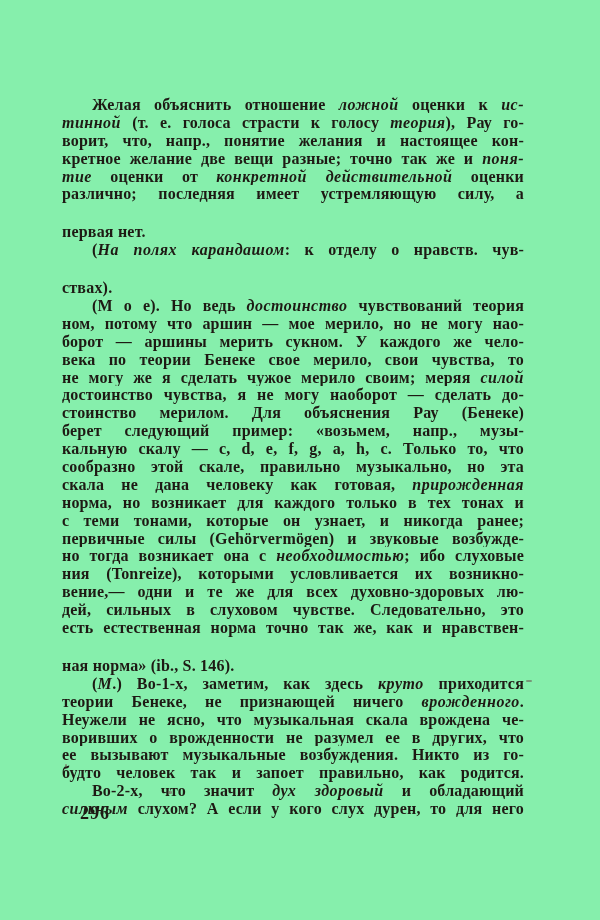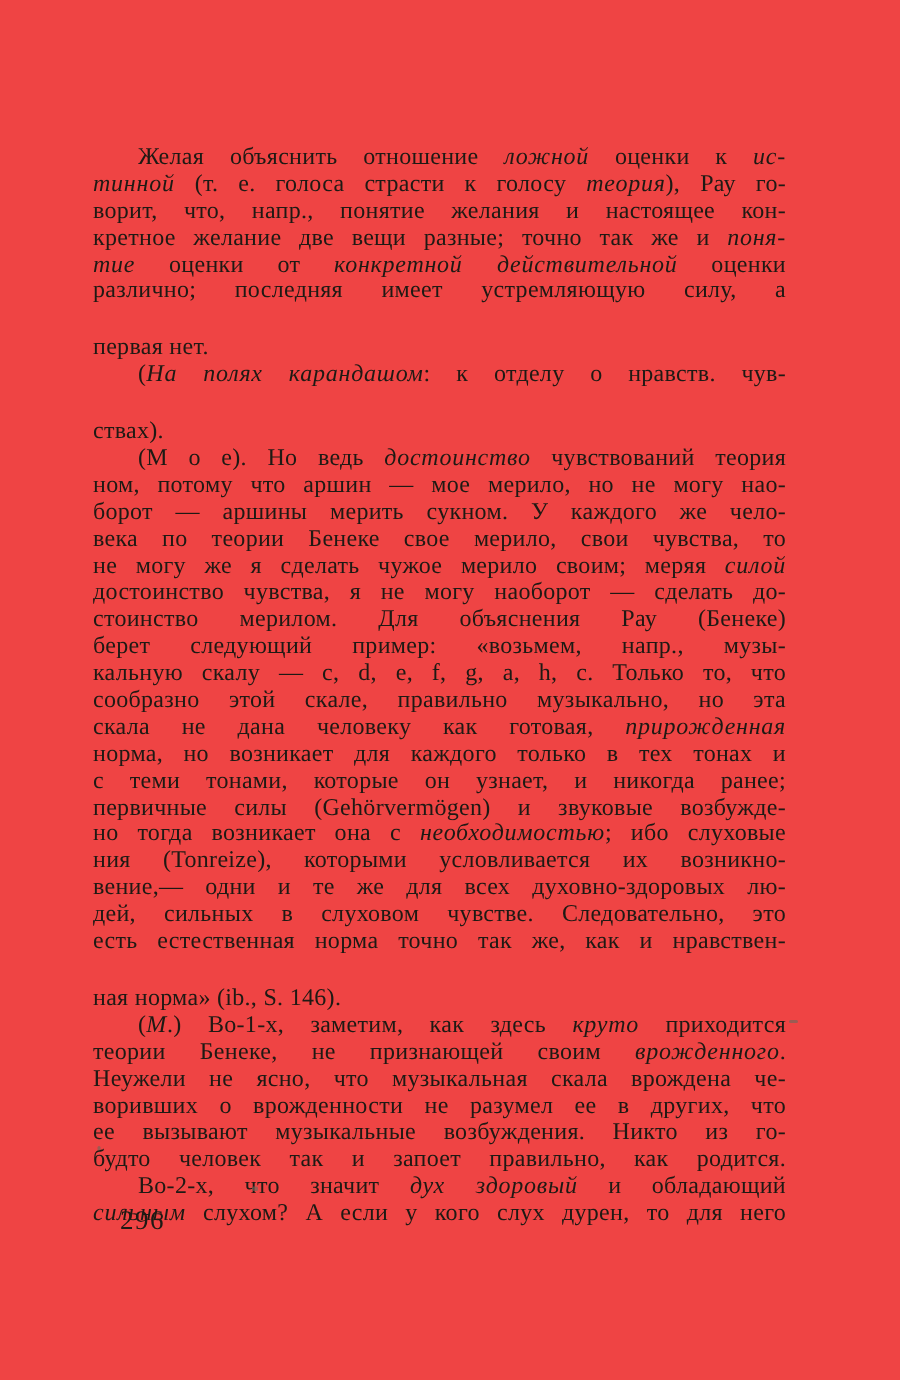--- a/index.html
+++ b/index.html
@@ -48,21 +48,21 @@
   .speck {
     position: absolute;
     background: #6e685c;
     opacity: 0.65;
     border-radius: 1px;
   }
 </style>
 </head>
 <body>
 
-<div class="page" style="background: #ef4444;">
+<div class="page" style="background: #86efac; font-weight: bold;">
   <div class="page-text" id="page-text" style="color: rgb(30, 26, 20);">
       <div class="line indent"><span>Желая объяснить отношение </span><em>ложной</em><span> оценки к </span><em>ис-</em></div>
       <div class="line"><em>тинной</em><span> (т. е. голоса страсти к голосу </span><em>теория</em><span>), Рау го-</span></div>
       <div class="line"><span>ворит, что, напр., понятие желания и настоящее кон-</span></div>
       <div class="line"><span>кретное желание две вещи разные; точно так же и </span><em>поня-</em></div>
       <div class="line"><em>тие</em><span> оценки от </span><em>конкретной действительной</em><span> оценки</span></div>
       <div class="line"><span>различно; последняя имеет устремляющую силу, а</span></div>
       <div class="line last"><span>первая нет.</span></div>
       <div class="line indent"><span>(</span><em>На полях карандашом</em><span>: к отделу о нравств. чув-</span></div>
       <div class="line last"><span>ствах).</span></div>
@@ -80,21 +80,21 @@
       <div class="line"><span>норма, но возникает для каждого только в тех тонах и</span></div>
       <div class="line"><span>с теми тонами, которые он узнает, и никогда ранее;</span></div>
       <div class="line"><span>первичные силы (Gehörvermögen) и звуковые возбужде-</span></div>
       <div class="line"><span>но тогда возникает она с </span><em>необходимостью</em><span>; ибо слуховые</span></div>
       <div class="line"><span>ния (Tonreize), которыми условливается их возникно-</span></div>
       <div class="line"><span>вение,— одни и те же для всех духовно-здоровых лю-</span></div>
       <div class="line"><span>дей, сильных в слуховом чувстве. Следовательно, это</span></div>
       <div class="line"><span>есть естественная норма точно так же, как и нравствен-</span></div>
       <div class="line last"><span>ная норма» (ib., S. 146).</span></div>
       <div class="line indent"><span>(</span><em>М</em><span>.) Во-1-х, заметим, как здесь </span><em>круто</em><span> приходится</span></div>
-      <div class="line"><span>теории Бенеке, не признающей своим </span><em>врожденного</em><span>.</span></div>
+      <div class="line"><span>теории Бенеке, не признающей ничего </span><em>врожденного</em><span>.</span></div>
       <div class="line"><span>Неужели не ясно, что музыкальная скала врождена че-</span></div>
       <div class="line"><span>воривших о врожденности не разумел ее в других, что</span></div>
       <div class="line"><span>ее вызывают музыкальные возбуждения. Никто из го-</span></div>
       <div class="line"><span>будто человек так и запоет правильно, как родится.</span></div>
       <div class="line indent"><span>Во-2-х, что значит </span><em>дух здоровый</em><span> и обладающий</span></div>
       <div class="line"><em>сильным</em><span> слухом? А если у кого слух дурен, то для него</span></div>
     </div>
   <div class="pageno" style="color: rgb(30, 26, 20);">296</div>
 <div class="speck" style="left: 526px; top: 680px; width: 6px; height: 2px;"></div>
     <div class="speck" style="left: 168px; top: 791px; width: 4px; height: 3px;"></div>

